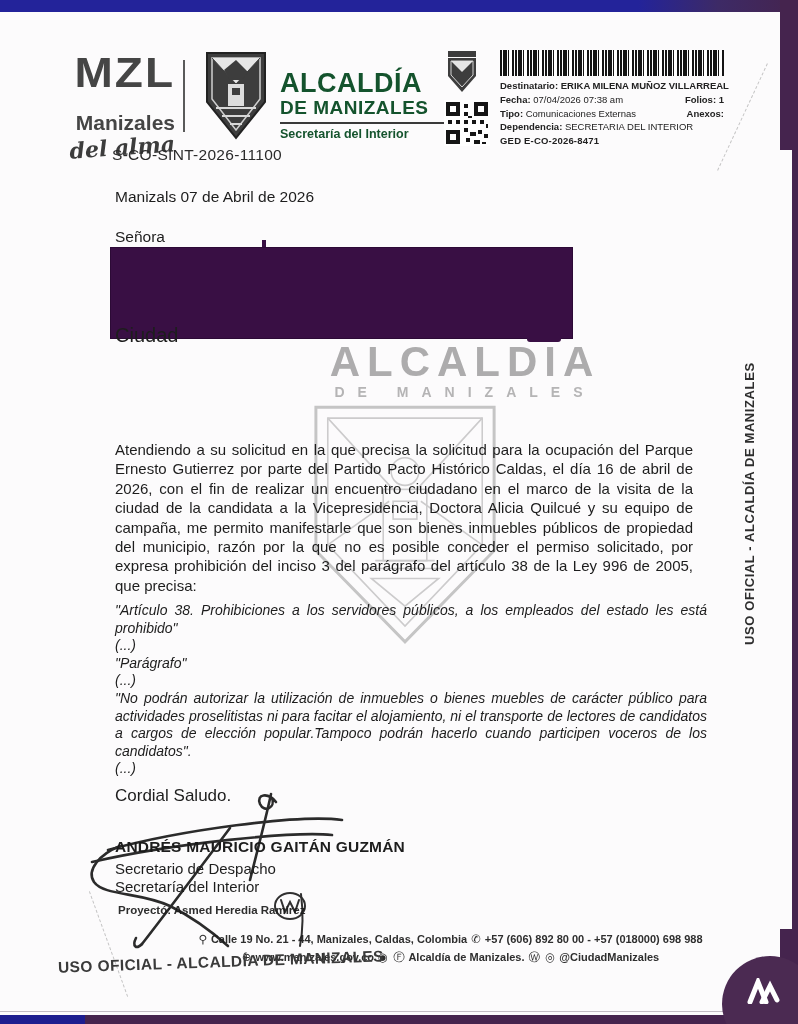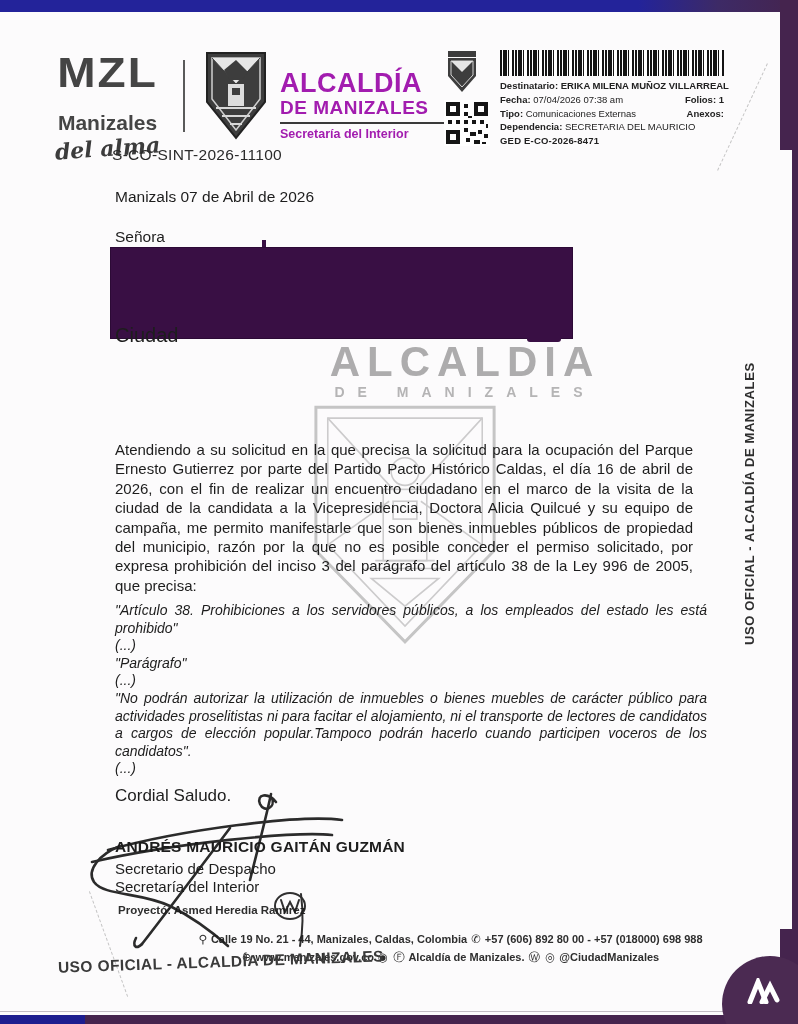--- a/index.html
+++ b/index.html
@@ -18,28 +18,28 @@
   .border-bottom-navy{position:absolute;bottom:0;left:0;width:85px;height:9px;background:#1d1d8f;}
   .border-bottom-purple{position:absolute;bottom:0;left:85px;right:0;height:9px;background:#45244e;}
   .scanline{position:absolute;left:0;bottom:12px;width:100%;height:1px;background:#b7b0ba;opacity:.85;}
   .crease{position:absolute;border-left:1px dashed #a8a8a8;opacity:.65;}
   .crease.tr{left:742px;top:58px;height:118px;transform:rotate(25deg);}
   .crease.bl{left:108px;top:888px;height:112px;transform:rotate(-20deg);}
   .logo-corner{position:absolute;right:-20px;bottom:-28px;width:96px;height:96px;border-radius:50%;
     background:#4b2a52;display:flex;align-items:center;justify-content:center;}
   .logo-corner svg{margin:-26px 14px 0 0;}
   
-  .hdr-logo{position:absolute;left:40px;top:52px;width:135px;text-align:center;color:#454545;}
+  .hdr-logo{position:absolute;left:40px;top:52px;width:135px;text-align:right;color:#454545;}
   .hdr-logo .mzl{font-size:46px;font-weight:800;letter-spacing:2px;line-height:.9;transform:scaleY(.92);}
   .hdr-logo .mname{font-size:21px;font-weight:800;margin-top:18px;}
   .hdr-logo .alma{font-family:"DejaVu Serif",serif;font-style:italic;font-size:22px;font-weight:600;
     transform:rotate(-4deg);margin-top:0;color:#3c3c3c;}
   .hdr-divider{position:absolute;left:183px;top:60px;width:2px;height:72px;background:#5a5a5a;}
   .hdr-crest{position:absolute;left:204px;top:50px;}
-  .hdr-org{position:absolute;left:280px;top:70px;color:#a21caf;}
+  .hdr-org{position:absolute;left:280px;top:70px;color:#14532d;}
   .hdr-org .t1{font-size:27px;font-weight:800;letter-spacing:.5px;line-height:1;}
   .hdr-org .t2{font-size:19px;font-weight:800;letter-spacing:.5px;line-height:1.15;}
   .hdr-org .rule{width:168px;height:2px;background:#3a3a3a;margin:3px 0 3px;}
   .hdr-org .t3{font-size:12.5px;font-weight:700;}
   .hdr-ref{position:absolute;left:112px;top:146px;font-size:15.5px;color:#2b2b2b;letter-spacing:.3px;}
   
   .slip{position:absolute;left:444px;top:48px;width:300px;font-size:9.5px;color:#222;}
   .slip-crest{position:absolute;left:2px;top:2px;}
   .slip-qr{position:absolute;left:0px;top:52px;}
   .slip-body{margin-left:56px;}
@@ -179,21 +179,21 @@
       </div>
       <div class="slip-row cols">
         <span><b>Fecha: </b><span>07/04/2026 07:38 am</span></span>
         <span><b>Folios:</b> <b>1</b></span>
       </div>
       <div class="slip-row cols">
         <span><b>Tipo: </b><span>Comunicaciones Externas</span></span>
         <span><b>Anexos:</b></span>
       </div>
       <div class="slip-row">
-        <b>Dependencia: </b><span>SECRETARIA DEL MAURICIO</span>
+        <b>Dependencia: </b><span>SECRETARIA DEL INTERIOR</span>
       </div>
       <div class="slip-row ged">GED E-CO-2026-8471</div>
     </div>
   </div>
 
   <div class="wm">
     <div class="l1">ALCALDIA</div>
     <div class="l2">DE MANIZALES</div>
     <svg width="198" height="248" viewBox="0 0 200 250">
       <g fill="none" stroke="#9b9b9b" stroke-width="3">

